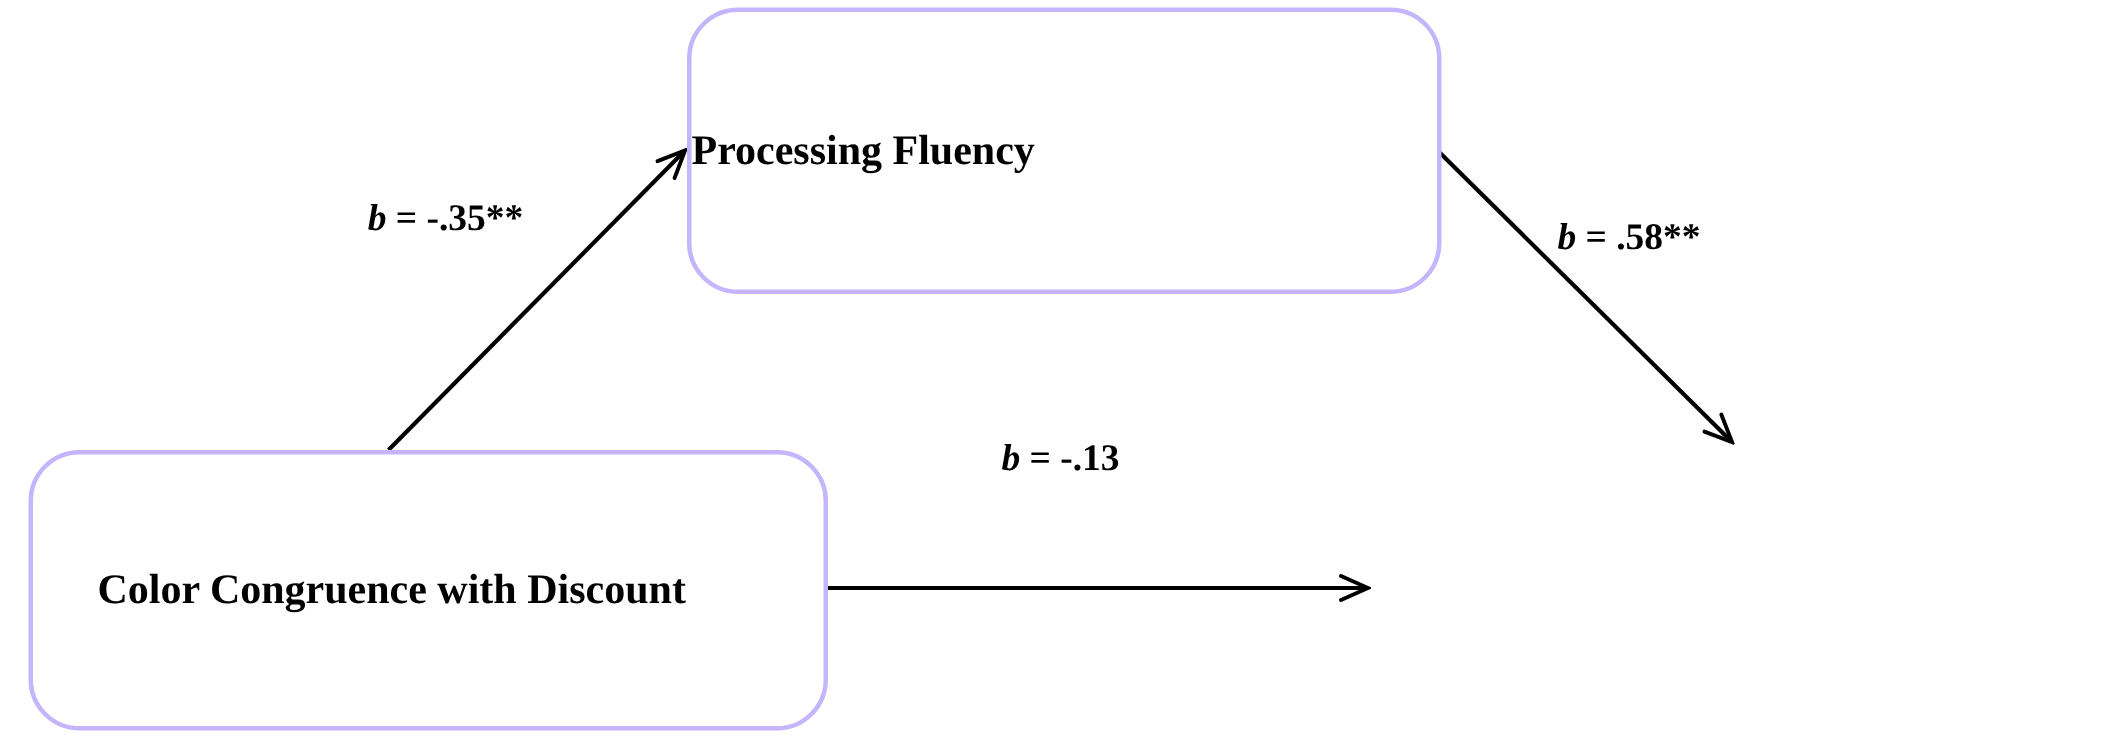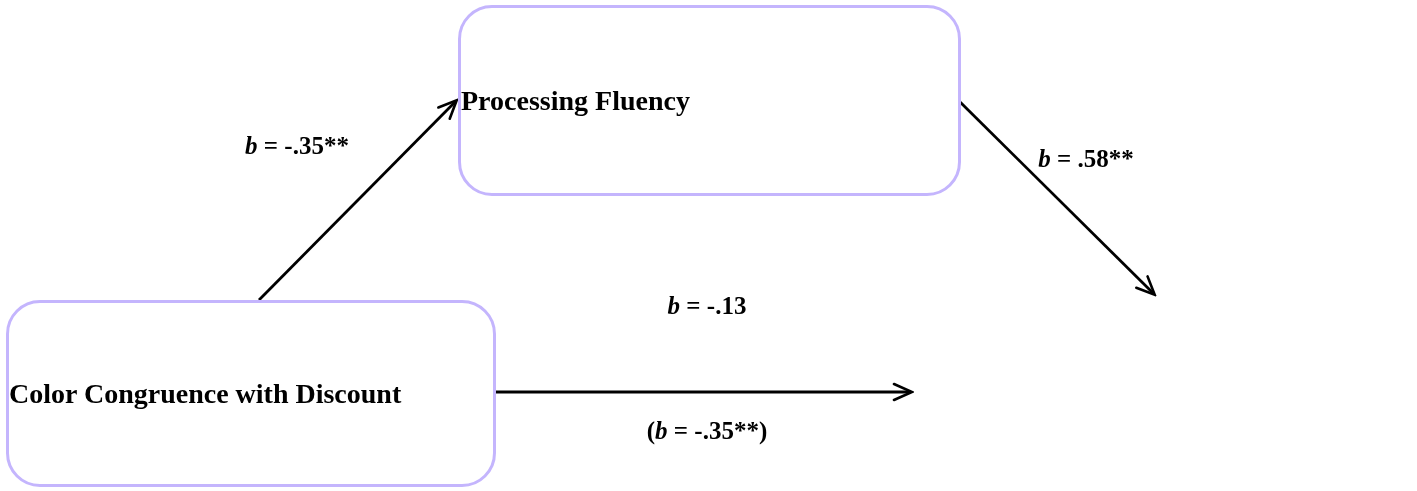--- a/index.html
+++ b/index.html
@@ -26,21 +26,21 @@
     text-align: center;
     z-index: 2;
   }
   .node-label {
     font-weight: bold;
     font-size: 28px;
     line-height: 38px;
   }
   .node-label .line { display: block; }
   .node-mediator    { left: 458px; top: 5px;   width: 497px; height: 185px; }
-  .node-independent { left: 6px;   top: 300px; width: 484px; height: 181px; }
+  .node-independent { left: 19px;   top: 300px; width: 484px; height: 181px; padding-left: 43px; }
   .node-dependent   { left: 915px; top: 298px; width: 494px; height: 185px; }
   .edges-layer {
     position: absolute;
     left: 0; top: 0;
     width: 1417px;
     height: 491px;
     z-index: 1;
   }
   .edge-label {
     position: absolute;
@@ -90,17 +90,14 @@
   </div>
 
   <div class="edge-label label-b">
     <span class="var">b</span><span> = .58**</span>
   </div>
 
   <div class="edge-label label-c-direct">
     <span class="var">b</span><span> = -.13</span>
   </div>
 
-  <div class="edge-label label-c-total">
-    <span>(</span><span class="var">b</span><span> = -.35**)</span>
-  </div>
 
 </div>
 
 </body></html>

